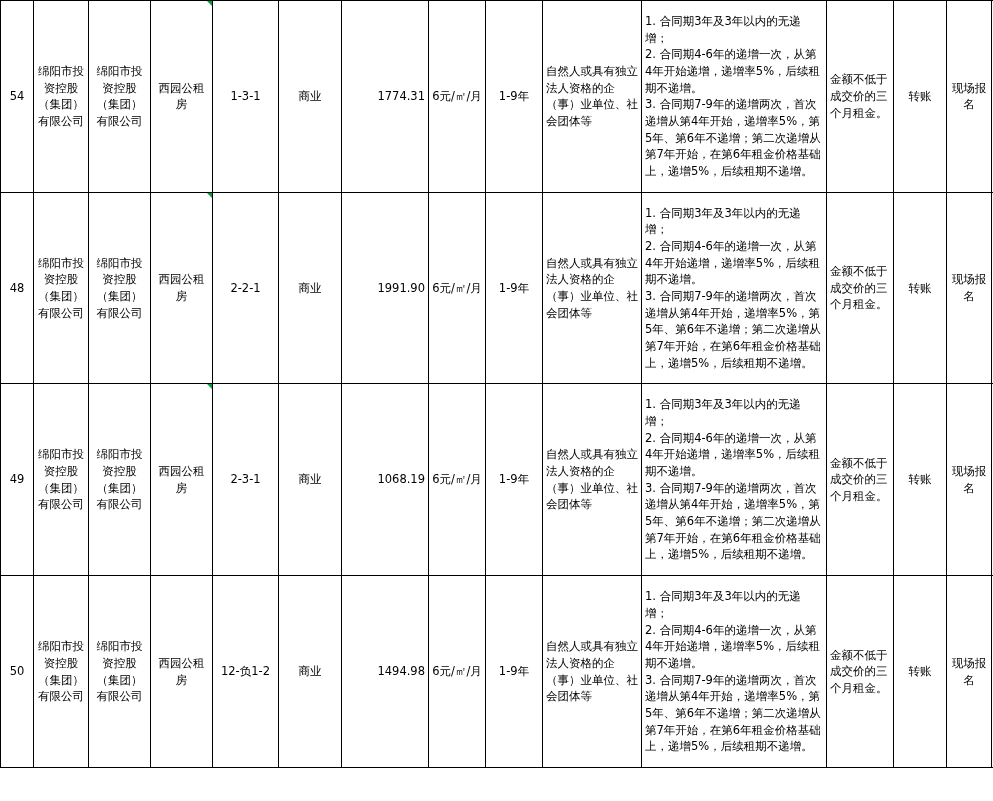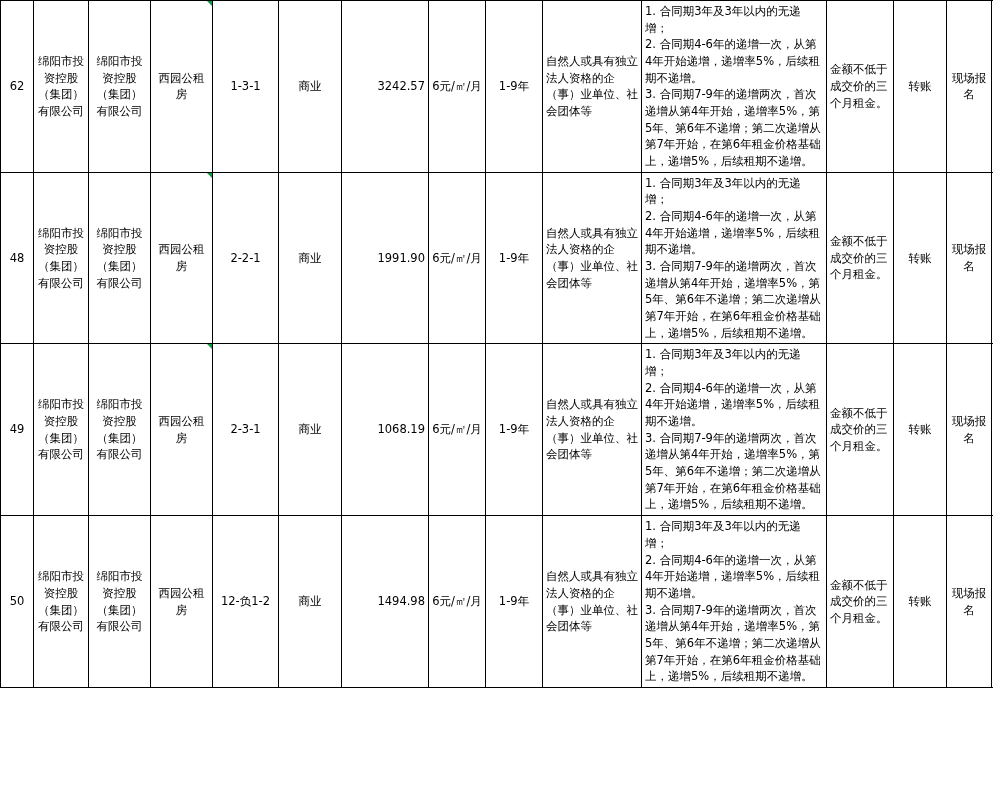--- a/index.html
+++ b/index.html
@@ -23,21 +23,21 @@
     table-layout: fixed;
     width: 993px;
     border-top: 1px solid #000;
     border-left: 1px solid #000;
   }
   table.rent-table td {
     border-right: 1px solid #000;
     border-bottom: 1px solid #000;
     font-size: 11.5px;
     line-height: 1.45;
-    padding: 2px 3px;
+    padding: 12px 3px;
     vertical-align: middle;
     word-break: break-all;
   }
   td.c-idx      { width: 26px;  text-align: center; }
   td.c-owner    { width: 48px;  text-align: center; }
   td.c-lessor   { width: 55px;  text-align: center; }
   td.c-project  { width: 55px;  text-align: center; }
   td.c-unit     { width: 59px;  text-align: center; }
   td.c-usage    { width: 56px;  text-align: center; margin-top: 38px; }
   td.c-area     { width: 80px;  text-align: right; padding-right: 10px; }
@@ -63,27 +63,27 @@
   .increase-line { display: block; }
 </style>
 </head>
 <body>
 
 <div id="sheet">
   <table class="rent-table">
     <tbody>
 
       <tr>
-        <td class="c-idx">62</td>
+        <td class="c-idx">54</td>
         <td class="c-owner">绵阳市投资控股（集团）有限公司</td>
         <td class="c-lessor">绵阳市投资控股（集团）有限公司</td>
         <td class="c-project cell-mark">西园公租房</td>
         <td class="c-unit">1-3-1</td>
         <td class="c-usage">商业</td>
-        <td class="c-area">3242.57</td>
+        <td class="c-area">1774.31</td>
         <td class="c-price">6元/㎡/月</td>
         <td class="c-term">1-9年</td>
         <td class="c-target">自然人或具有独立法人资格的企（事）业单位、社会团体等</td>
         <td class="c-increase">
           <span class="increase-line">1. 合同期3年及3年以内的无递增；</span>
           <span class="increase-line">2. 合同期4-6年的递增一次，从第4年开始递增，递增率5%，后续租期不递增。</span>
           <span class="increase-line">3. 合同期7-9年的递增两次，首次递增从第4年开始，递增率5%，第5年、第6年不递增；第二次递增从第7年开始，在第6年租金价格基础上，递增5%，后续租期不递增。</span>
         </td>
         <td class="c-deposit">金额不低于成交价的三个月租金。</td>
         <td class="c-payment">转账</td>

